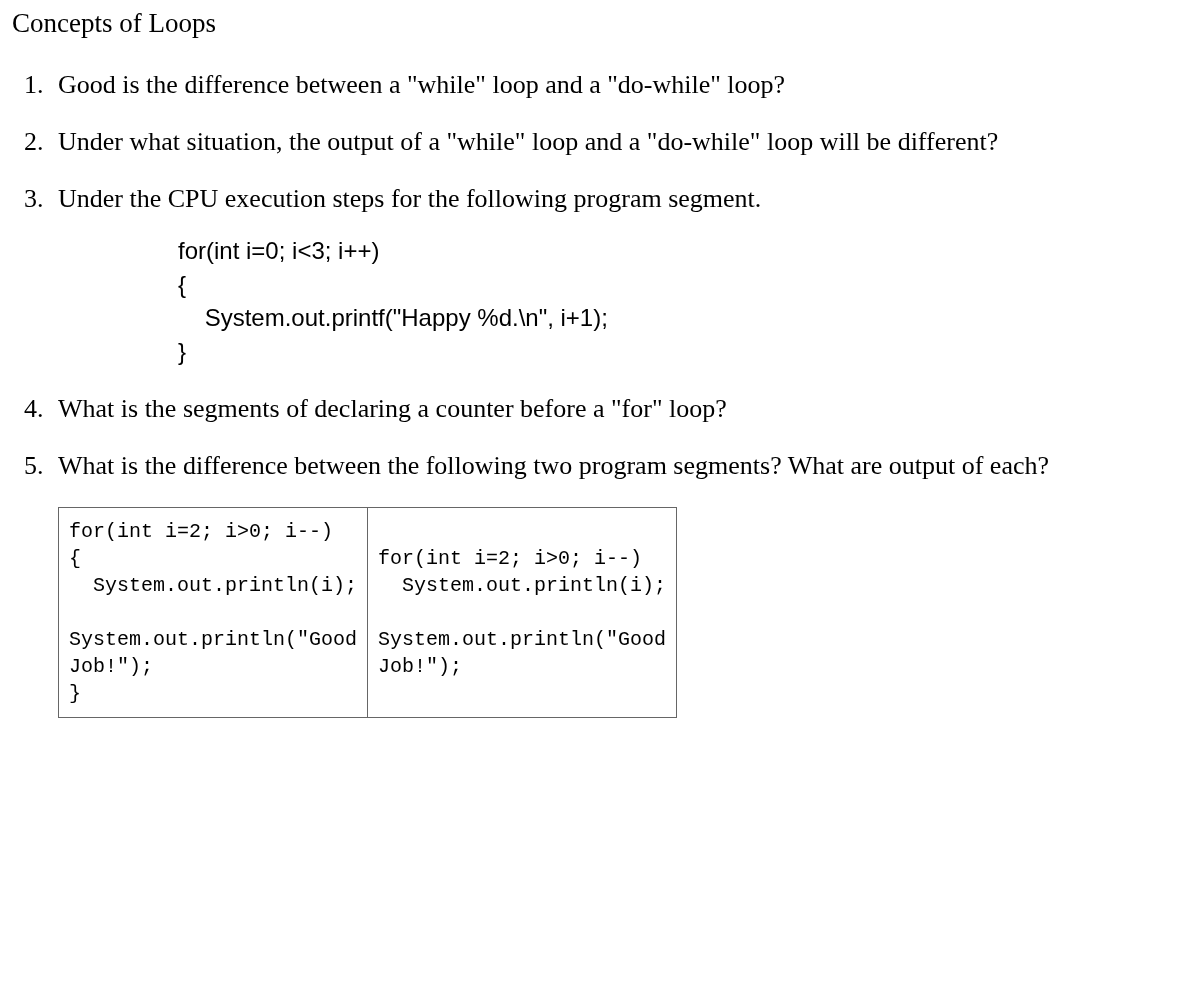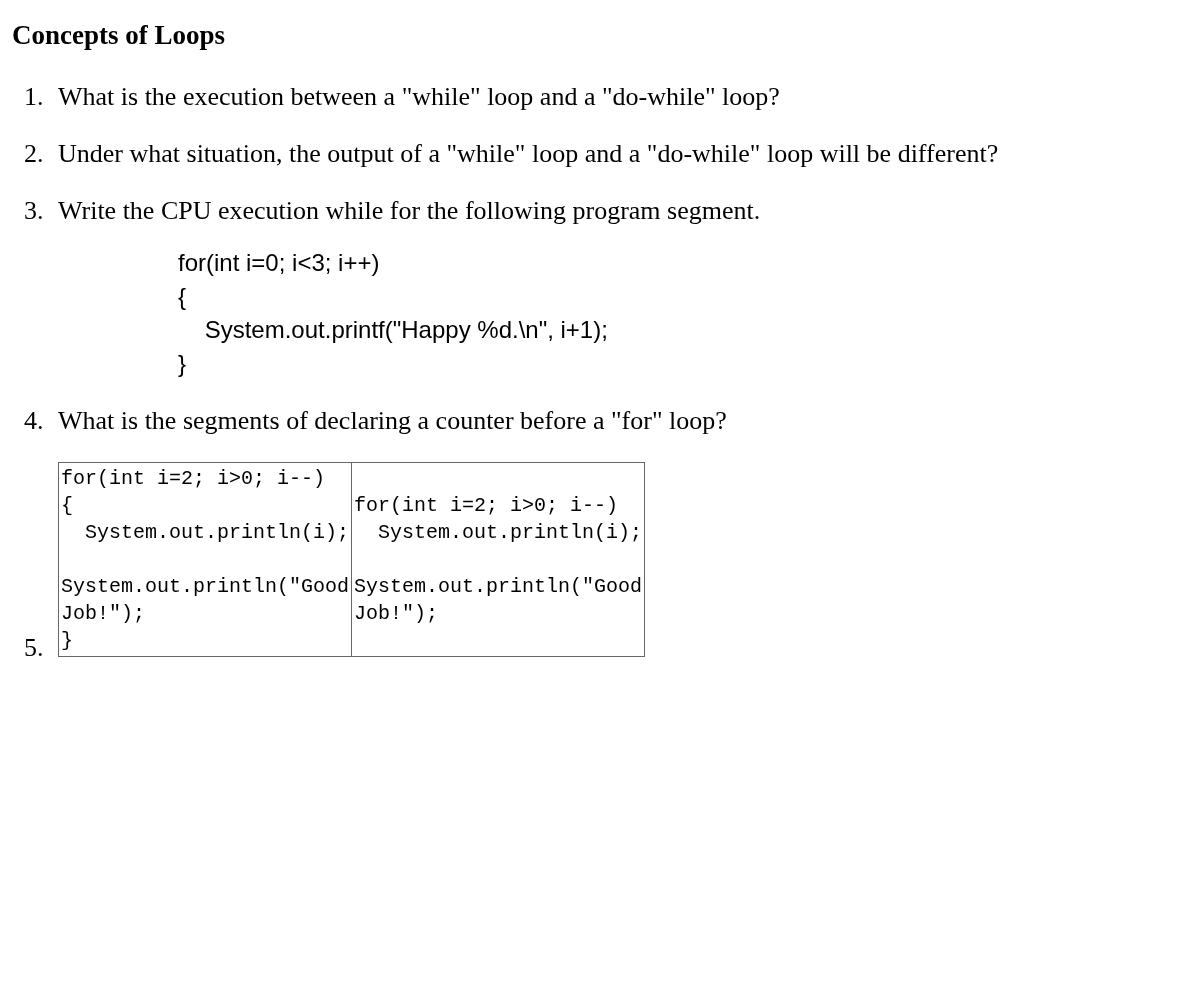--- a/index.html
+++ b/index.html
@@ -6,23 +6,23 @@
     font-family: "Times New Roman", Times, serif;
     font-size: 26px;
     color: #000;
     background: #fff;
     margin: 0;
     padding: 8px 8px 40px 8px;
     width: 1200px;
     box-sizing: border-box;
   }
   .title {
-    font-weight: bold;
+    font-weight: normal;
     font-size: 27px;
-    margin: 12px 0 28px 4px;
+    margin: 0 0 28px 4px;
   }
   ol.questions {
     margin: 0;
     padding-left: 42px;
   }
   ol.questions > li {
     padding-left: 8px;
     margin-bottom: 22px;
     line-height: 1.35;
   }
@@ -33,59 +33,60 @@
     margin: 18px 0 18px 120px;
     line-height: 1.4;
   }
   table.codetable {
     border-collapse: collapse;
     margin: 24px 0 0 0;
   }
   table.codetable td {
     border: 1px solid #666;
     vertical-align: middle;
-    padding: 0;
+    padding: 8px;
   }
   table.codetable pre {
     font-family: "Courier New", Courier, monospace;
     font-size: 20px;
     margin: 0;
     padding: 2px 2px;
     white-space: pre;
     line-height: 1.35;
   }
 </style>
 </head>
 <body>
 
 <div class="title">Concepts of Loops</div>
 
 <ol class="questions">
 
   <li>
-    <span>What is the execution between a "while" loop and a "do-while" loop?</span>
+    <span>Good is the difference between a "while" loop and a "do-while" loop?</span>
   </li>
 
   <li>
     <span>Under what situation, the output of a "while" loop and a "do-while" loop will be different?</span>
   </li>
 
   <li>
-    <span>Write the CPU execution while for the following program segment.</span>
+    <span>Under the CPU execution steps for the following program segment.</span>
     <pre class="codeblock">for(int i=0; i&lt;3; i++)
 {
     System.out.printf("Happy %d.\n", i+1);
 }</pre>
   </li>
 
   <li>
     <span>What is the segments of declaring a counter before a "for" loop?</span>
   </li>
 
   <li>
+    <span>What is the difference between the following two program segments? What are output of each?</span>
     <table class="codetable">
       <tbody>
           <tr>
         <td>
           <pre>for(int i=2; i&gt;0; i--)
 {
   System.out.println(i);
 
 System.out.println("Good
 Job!");

